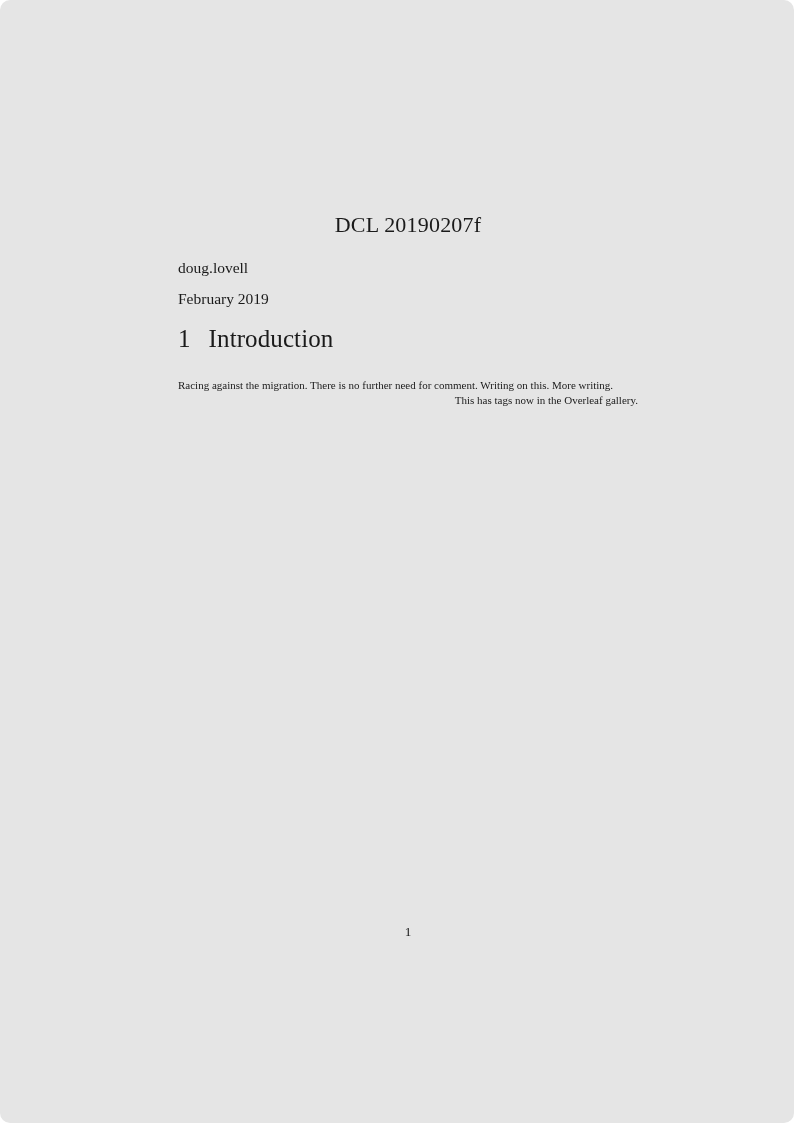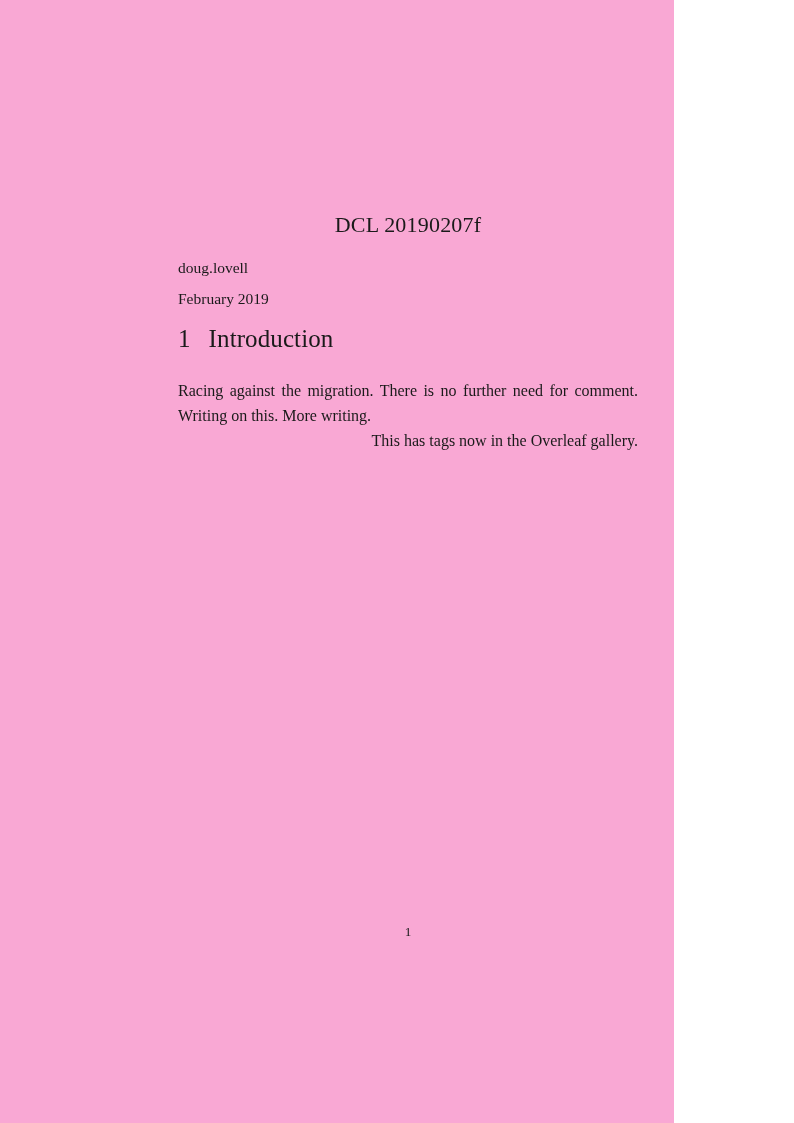--- a/index.html
+++ b/index.html
@@ -10,23 +10,24 @@
     width: 794px;
     height: 1123px;
     position: relative;
     font-family: "Liberation Serif", "DejaVu Serif", serif;
     color: #1a1a1a;
     overflow: hidden;
   }
   .page {
     position: absolute;
     left: 0; top: 0;
-    width: 674px;
+    width: 794px;
     height: 1123px;
-    background: #f9a8d4;
+    background: #e5e5e5;
+    border-radius: 10px;
   }
   .text-block {
     position: absolute;
     left: 178px;
     width: 460px;
   }
   .doc-title {
     top: 212px;
     text-align: center;
     font-size: 22px;
@@ -49,22 +50,22 @@
     font-size: 25px;
     font-weight: 400;
     letter-spacing: 0.1px;
   }
   .section-number {
     display: inline-block;
     margin-right: 18px;
   }
   .body-text {
     top: 378px;
-    font-size: 16px;
-    line-height: 25px;
+    font-size: 11px;
+    line-height: 15px;
     text-align: justify;
   }
   .para-first {
     text-indent: 0;
   }
   .para-indent {
     text-indent: 21px;
     text-align: right;
   }
   .page-number {

